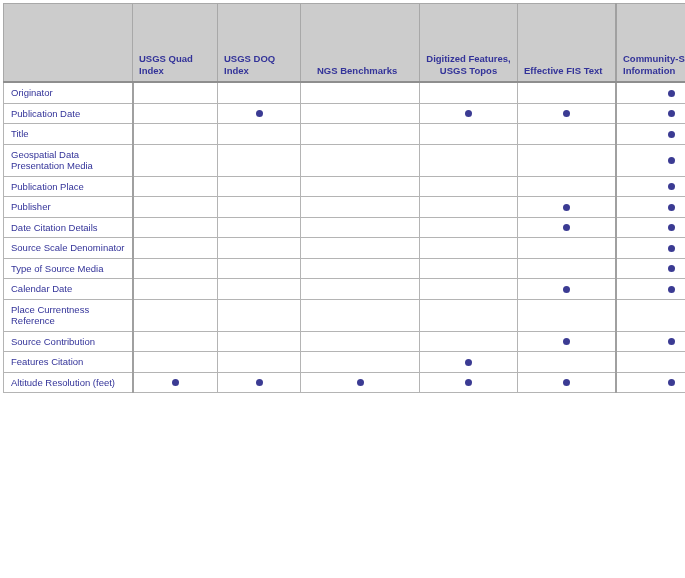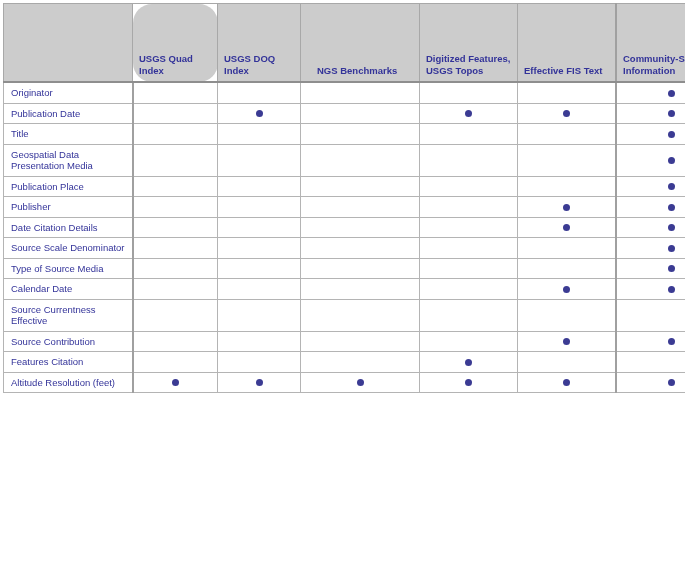--- a/index.html
+++ b/index.html
@@ -74,24 +74,24 @@
   }
 </style>
 </head>
 <body>
 
 <div id="matrix-wrap">
   <table class="matrix">
     <thead>
       <tr>
         <th class="corner" style="width: 116px;"></th>
-      <th style="width: 72px; border-radius: 19px;">USGS Quad Index</th>
+      <th style="width: 72px;">USGS Quad Index</th>
           <th style="width: 70px;">USGS DOQ Index</th>
           <th style="width: 96px; padding-left: 16px;">NGS Benchmarks</th>
-          <th style="width: 85px;">Digitized Features, USGS Topos</th>
+          <th style="width: 85px; text-align: center;">Digitized Features, USGS Topos</th>
           <th style="width: 85px; margin-left: 8px;">Effective FIS Text</th>
           <th class="sep-left" style="width: 96px;">Community-Supplied Information</th>
         </tr>
     </thead>
     <tbody>
         <tr>
           <th class="rowhead">Originator</th>
           <td class="mark empty"></td>
           <td class="mark empty"></td>
           <td class="mark empty"></td>
@@ -174,21 +174,21 @@
         <tr>
           <th class="rowhead">Calendar Date</th>
           <td class="mark empty"></td>
           <td class="mark empty"></td>
           <td class="mark empty"></td>
           <td class="mark empty"></td>
           <td class="mark"><span class="dot"></span></td>
           <td class="mark sep-left"><span class="dot"></span></td>
         </tr>
         <tr>
-          <th class="rowhead">Source Currentness Effective</th>
+          <th class="rowhead">Place Currentness Reference</th>
           <td class="mark empty"></td>
           <td class="mark empty"></td>
           <td class="mark empty"></td>
           <td class="mark empty"></td>
           <td class="mark empty"></td>
           <td class="mark empty sep-left"></td>
         </tr>
         <tr>
           <th class="rowhead">Source Contribution</th>
           <td class="mark empty"></td>

